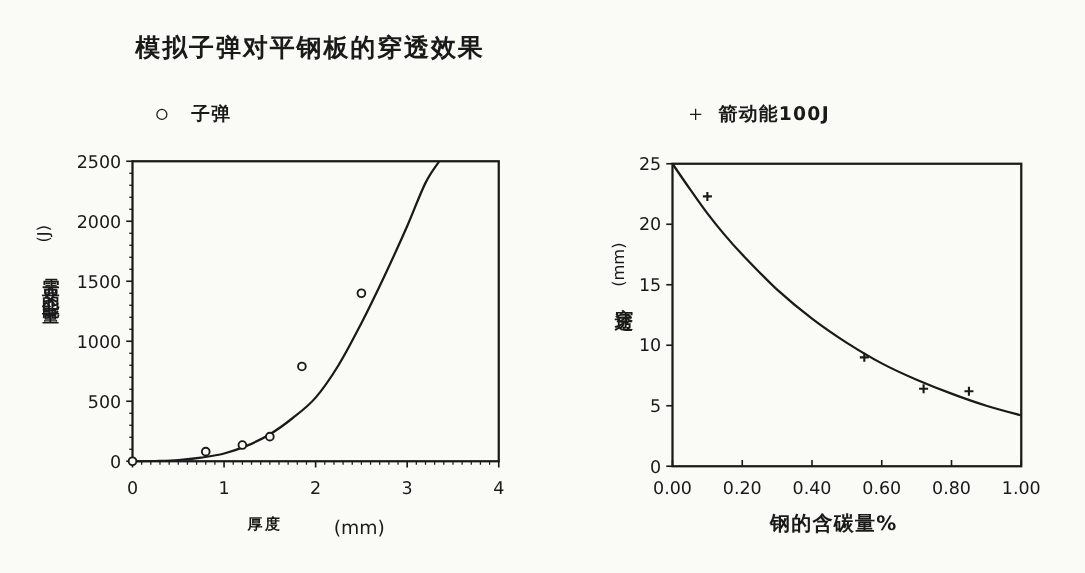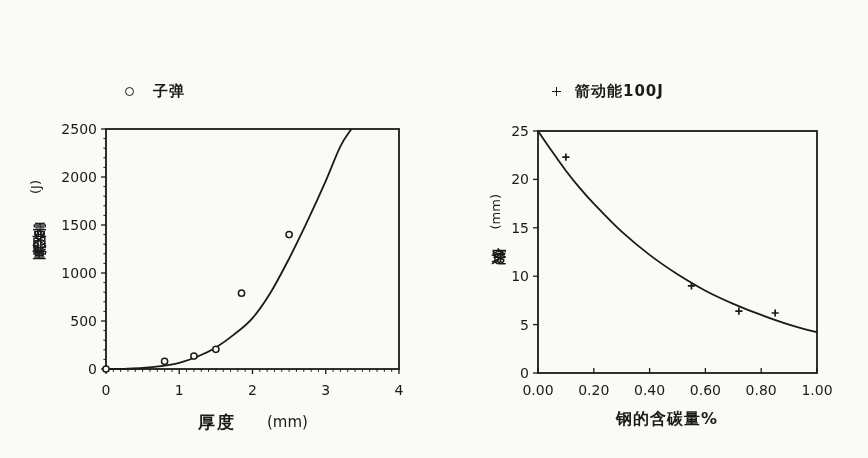--- a/index.html
+++ b/index.html
@@ -30,21 +30,21 @@
   }
   #y-unit-left{left:28px;top:180px;}
   #y-unit-right{left:488px;top:194px;}
   .y-label-vert{
     position:absolute;writing-mode:vertical-rl;text-orientation:upright;
     font-weight:bold;font-size:14px;letter-spacing:6px;
   }
   #y-label-left{left:31px;top:211px;}
   #y-label-right{left:489px;top:234px;font-size:15px;letter-spacing:4px;}
   .x-label{position:absolute;font-weight:bold;white-space:nowrap;}
-  #x-label-left-name{left:198px;top:411px;font-size:17px;letter-spacing:2px;}
+  #x-label-left-name{left:198px;top:411px;font-size:12px;letter-spacing:2px;}
   #x-label-left-unit{left:267px;top:413px;font-size:15px;font-weight:normal;}
   #x-label-right{left:616px;top:409px;font-size:16px;letter-spacing:1px;}
   svg{position:absolute;left:0;top:0;}
 </style>
 </head>
 <body>
 
 <div class="page">
 
   <svg id="plots" width="868" height="458" viewBox="0 0 868 458">
@@ -169,20 +169,21 @@
         <path d="M562.3 157.136 H569.5 M565.9 153.536 V160.736" stroke-width="1.7"></path>
         <path d="M687.85 285.88 H695.0500000000001 M691.45 282.28 V289.48" stroke-width="1.7"></path>
         <path d="M735.28 311.048 H742.48 M738.88 307.448 V314.648" stroke-width="1.7"></path>
         <path d="M771.55 312.984 H778.75 M775.15 309.38399999999996 V316.584" stroke-width="1.7"></path>
       </g>
       <clipPath id="cp1">
         <rect x="537" y="130" width="281" height="244"></rect>
       </clipPath>
     </svg>
 
+  <div class="chart-title" id="title-left">模拟子弹对平钢板的穿透效果</div>
 
 
   <div class="legend" id="legend-left">
     <span class="legend-marker marker-circle" id="legend-marker-left"></span>
     <span class="legend-label">子弹</span>
   </div>
 
   <div class="legend" id="legend-right">
     <span class="legend-marker marker-plus" id="legend-marker-right"></span>
     <span class="legend-label">箭动能100J</span>

